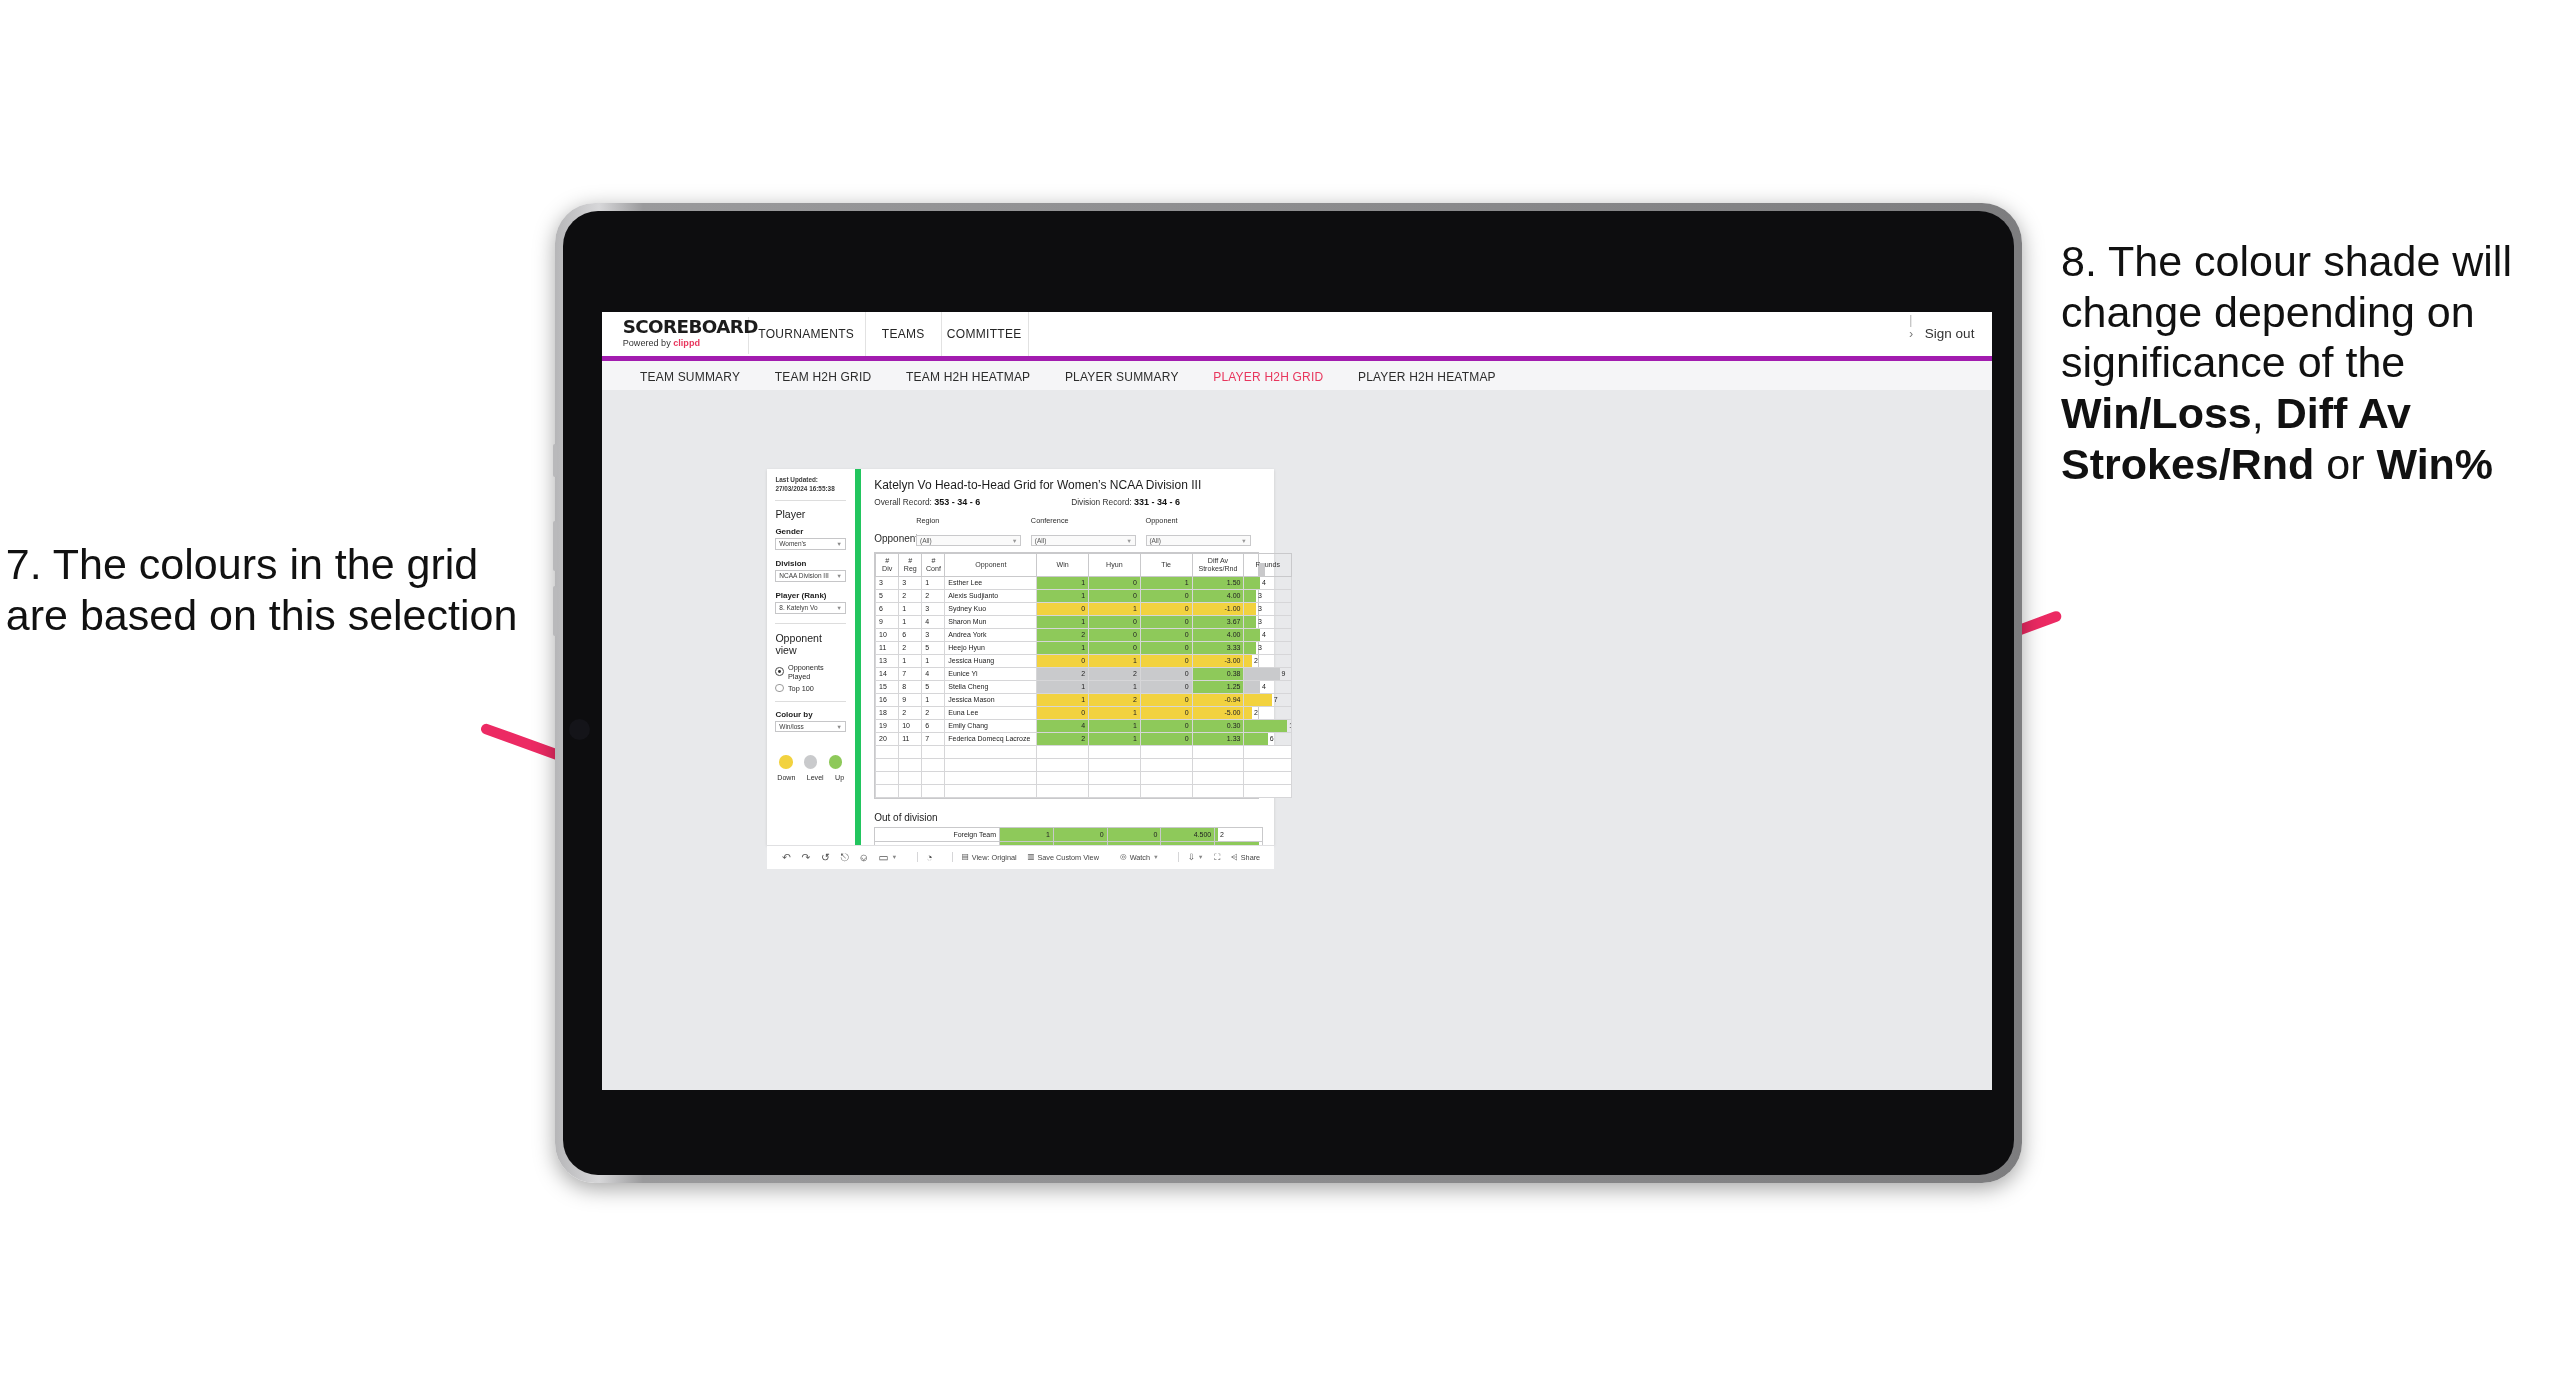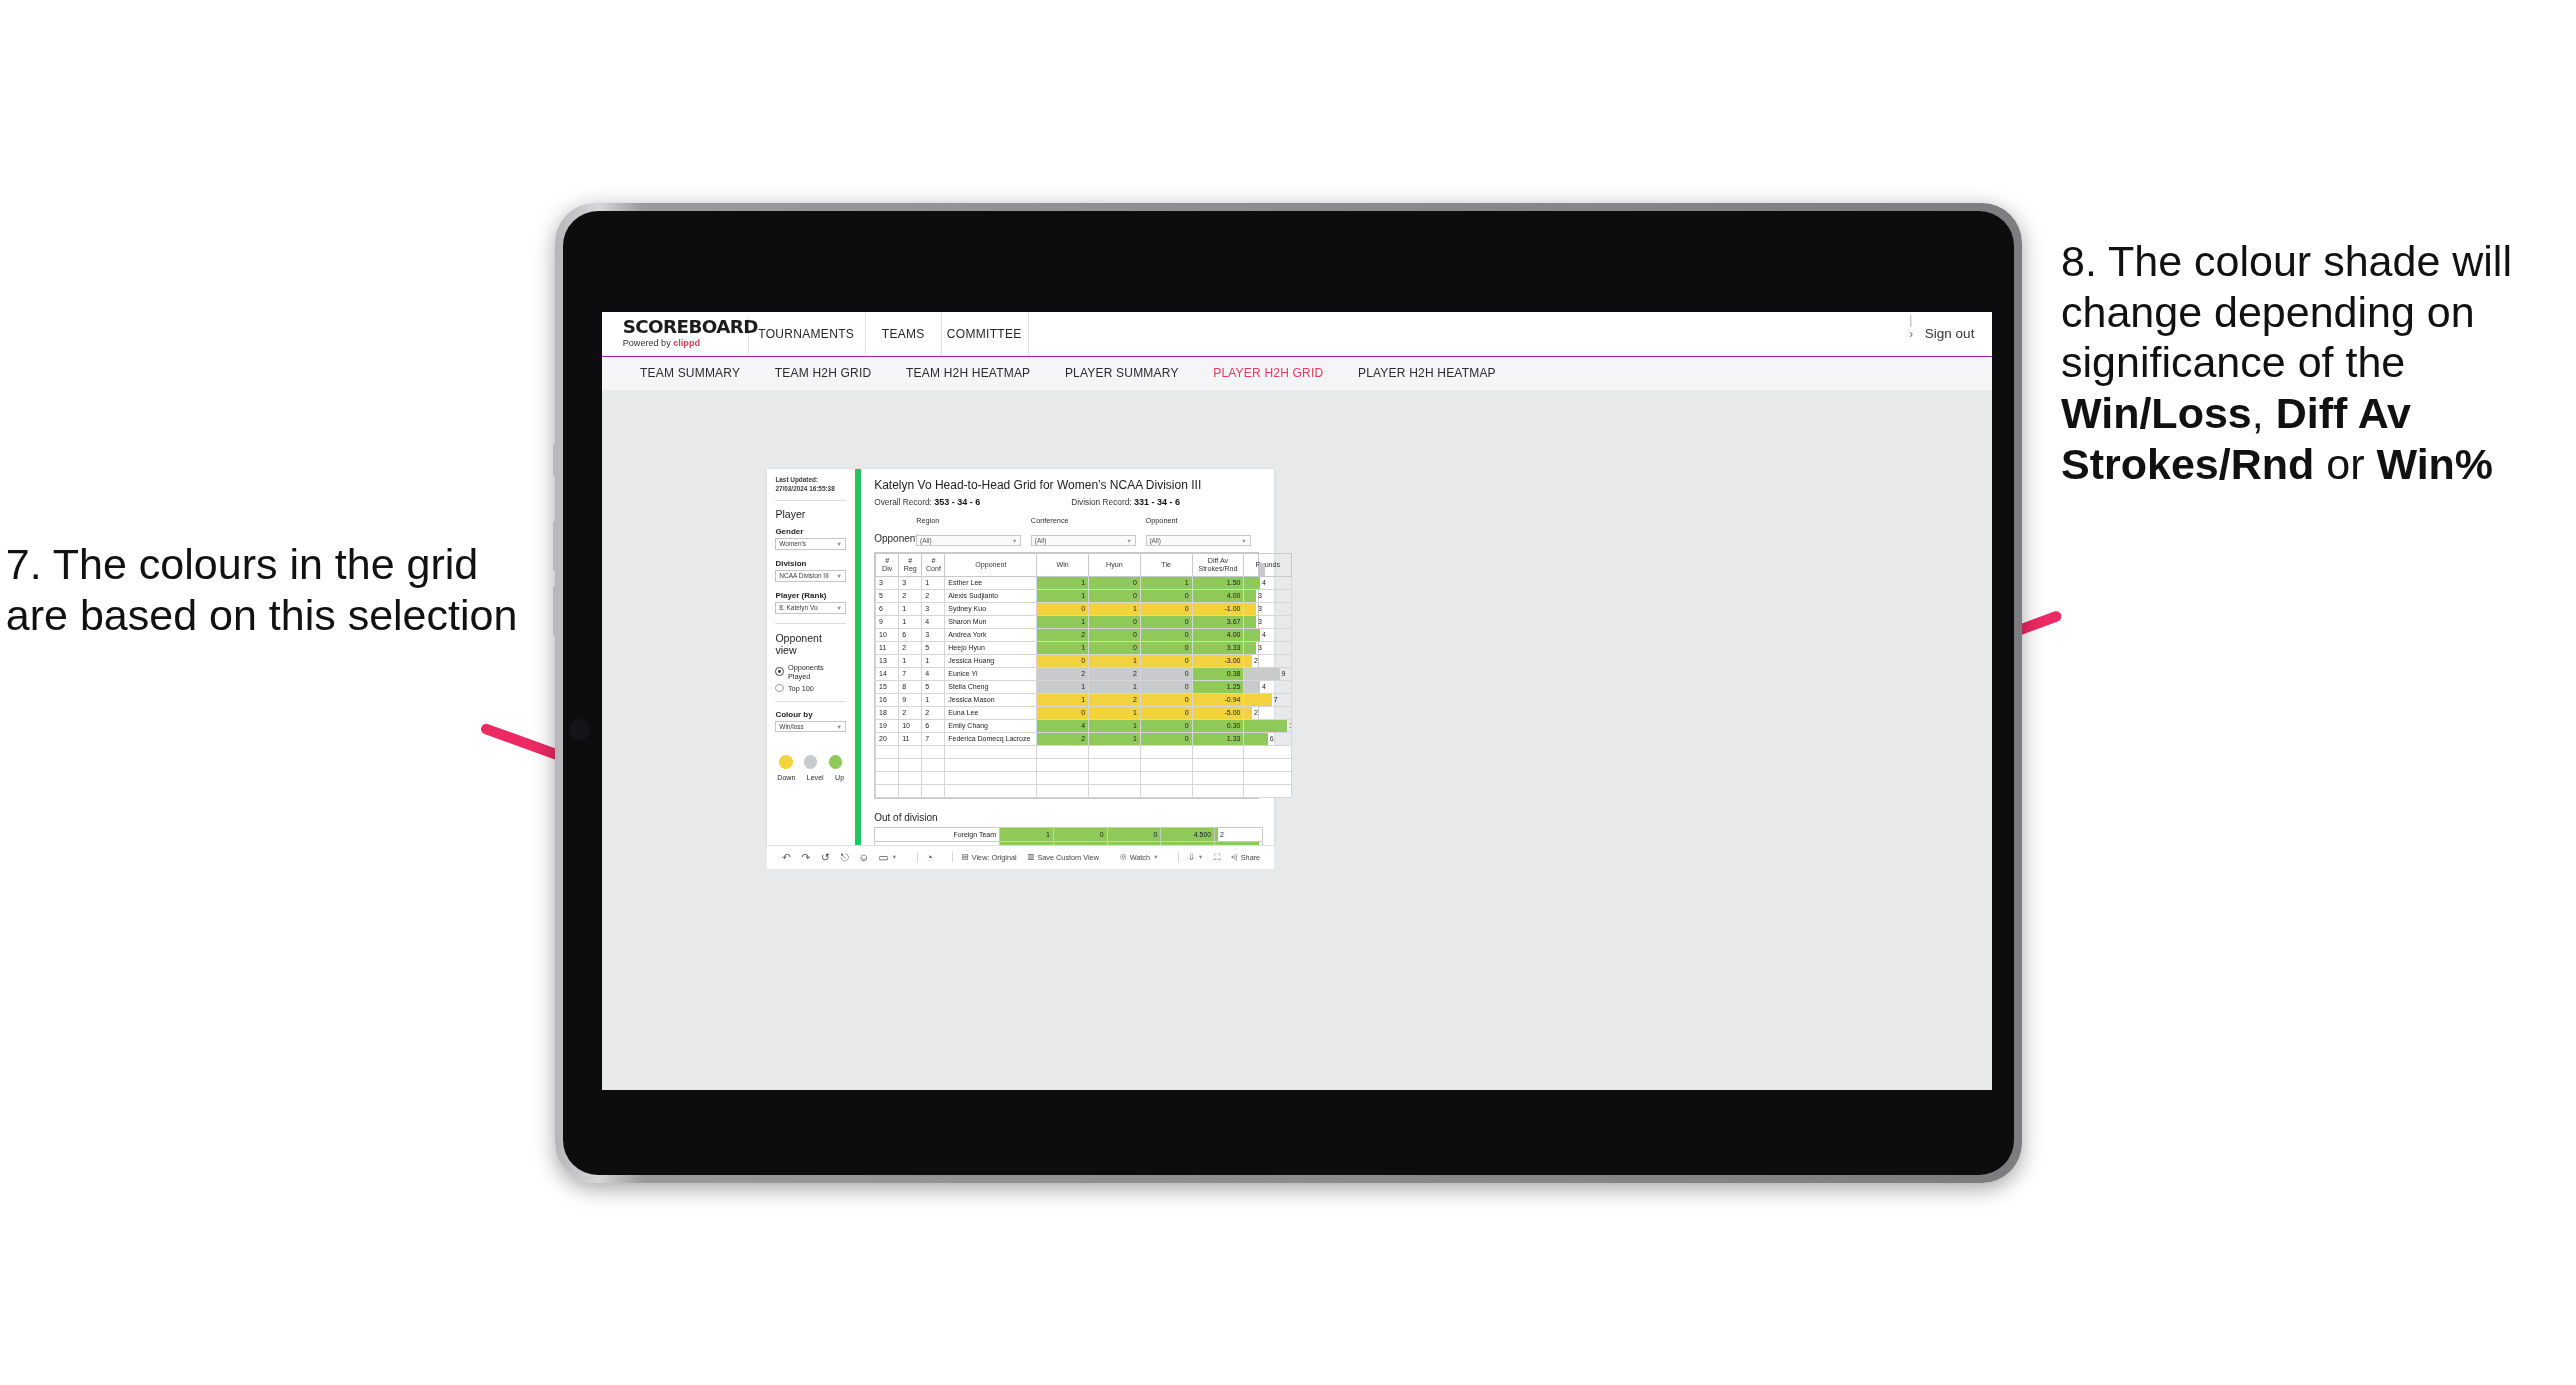--- a/index.html
+++ b/index.html
@@ -52,21 +52,21 @@
   #nav-teams{left:264px;width:75px;}
   #nav-comm{left:339px;width:87px;border-bottom:2.9px solid #e8365d;}
   #signout{position:absolute;right:17.3px;top:0;height:44px;display:flex;
            align-items:center;gap:11.6px;font-size:13.5px;color:#333;}
   #signout .chev{color:#777;font-size:12.5px;}
   #signout .bar{color:#bbb;}
   #signout .so{cursor:pointer;}
 
   
   #subnav{position:absolute;left:0;top:44px;width:1390px;height:33px;background:#f5f5f7;
-          border-top:1px solid #a21caf;border-bottom:1px solid #d9d9dc;
+          border-top:5px solid #a21caf;border-bottom:1px solid #d9d9dc;
           display:flex;align-items:center;padding-left:21px;gap:0;}
   .subtab{font-size:12px;color:#2c2c2c;letter-spacing:0.2px;padding:0 17.3px;cursor:pointer;}
   .subtab.active{color:#e8365d;}
 
   
   #canvas{position:absolute;left:0;top:78px;width:1390px;height:700px;background:#e8e9eb;}
 
   #card{position:absolute;left:165px;top:79px;width:507px;height:376px;background:#fff;
         box-shadow:0 1px 2.9px rgba(0,0,0,.13);}
   #sidepanel{position:absolute;left:0;top:0;width:94px;height:376px;background:#fff;

